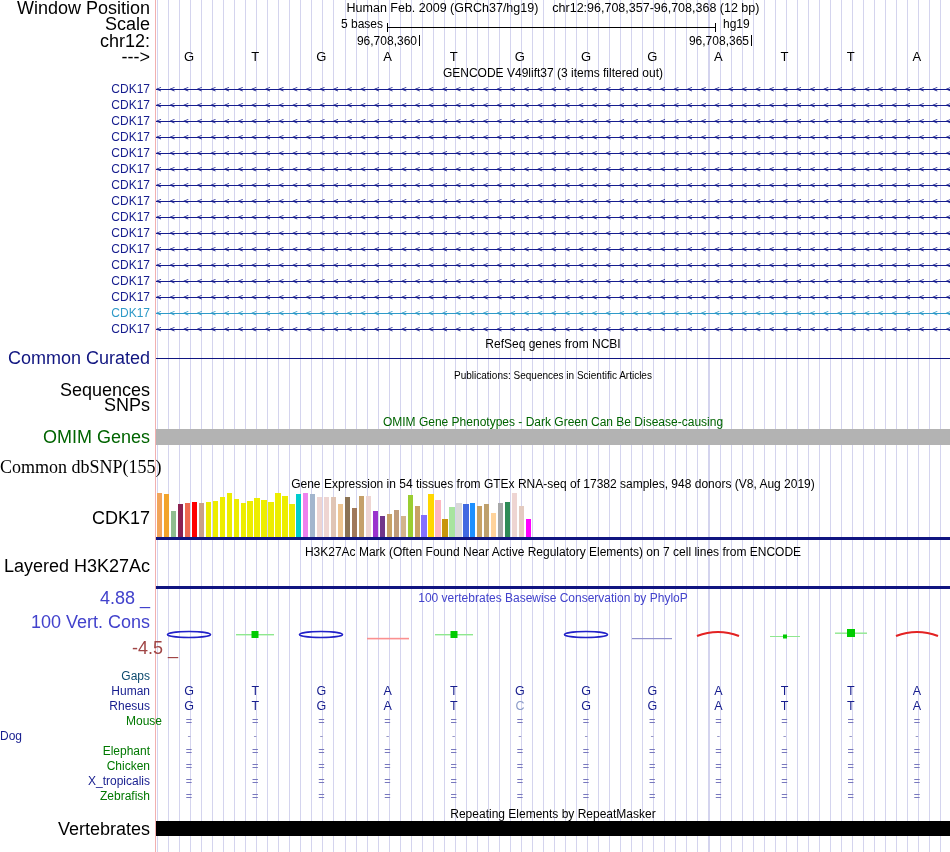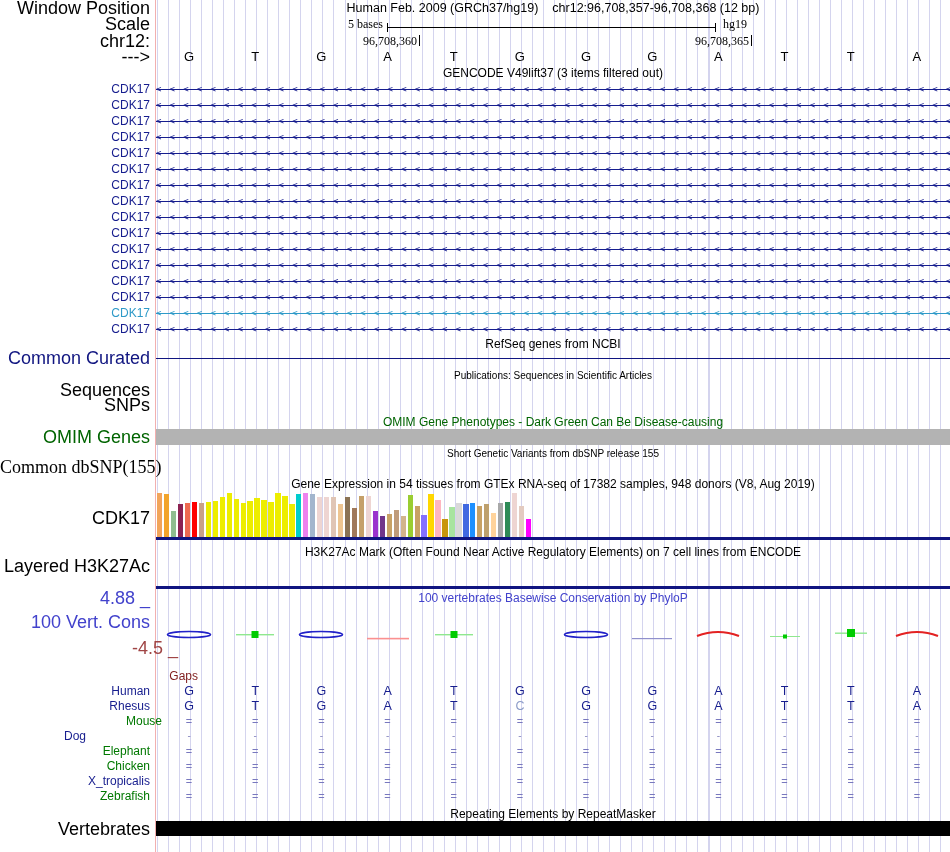--- a/index.html
+++ b/index.html
@@ -1,20 +1,20 @@
 <!DOCTYPE html>
 <html style="--grid: #d4d4ee; --boundary: #f2b0b0; --navy: #101580; --green: #006400; --blueTitle: #4242cc; --orange: #ed9b33; --neg: #a04545; --omimbar: #b3b3b3; --black: #000000;"><head>
 <meta charset="utf-8">
 <style>
   html,body{margin:0;padding:0;background:#fff;}
   #canvas{
     position:relative;width:950px;height:852px;background:#fff;overflow:hidden;
     font-family:"Liberation Sans",sans-serif;color:#000;
   }
-  .abs{position:absolute;font-family:Liberation Serif, serif;}
+  .abs{position:absolute;}
   .grid-layer{
     position:absolute;left:157px;top:0;width:793px;height:852px;
     background:repeating-linear-gradient(to right, var(--grid) 0px, var(--grid) 1px, transparent 1px, transparent 11.03px);
   }
   .left-boundary{position:absolute;left:155px;top:0;width:1px;height:852px;background:var(--boundary);}
   .label{
     position:absolute;left:0;width:150px;text-align:right;
     font-size:18px;line-height:14px;white-space:nowrap;
   }
   .title{
@@ -67,21 +67,20 @@
   <div class="hline" style="top:358px;height:1px;background:var(--navy);"></div>
 
   <div class="title small" style="top:369px;">Publications: Sequences in Scientific Articles</div>
   <div class="label" style="top:383px;">Sequences</div>
   <div class="label" style="top:398px;">SNPs</div>
 
   <div class="title green" style="top:415px;">OMIM Gene Phenotypes - Dark Green Can Be Disease-causing</div>
   <div class="label green" style="top:430px;">OMIM Genes</div>
   <div class="hline" style="top:429px;height:16px;background:var(--omimbar);"></div>
 
-  <div class="title small" style="top:447px;">Short Genetic Variants from dbSNP release 155</div>
   <div class="label" style="top:460px;font-family:Liberation Serif, serif;">Common dbSNP(155)</div>
 
   <div class="title" style="top:477px;">Gene Expression in 54 tissues from GTEx RNA-seq of 17382 samples, 948 donors (V8, Aug 2019)</div>
   <div class="label" style="top:511px;">CDK17</div>
   <div id="gtex-bars"></div>
   <div class="hline" style="top:537px;height:3px;background:var(--navy);"></div>
 
   <div class="title" style="top:545px;">H3K27Ac Mark (Often Found Near Active Regulatory Elements) on 7 cell lines from ENCODE</div>
   <div class="label" style="top:559px;">Layered H3K27Ac</div>
   <div class="hline" style="top:586px;height:3px;background:var(--navy);"></div>
@@ -226,21 +225,21 @@
         <rect x="0" y="3" width="30" height="1" fill="#8fe88f"></rect>
         <rect x="13" y="1.5" width="4" height="4" fill="#00cc00"></rect>
       </svg></div>
     <div style="position: absolute; left: 834.75px; top: 624px; width: 32px; height: 10px;"><svg width="32" height="10">
         <rect x="0" y="4.5" width="32" height="1.4" fill="#8fe88f"></rect>
         <rect x="12" y="1" width="8" height="8" fill="#00cc00"></rect>
       </svg></div>
     <div style="position: absolute; left: 893.917px; top: 623.5px; width: 46px; height: 11px;"><svg width="46" height="11">
         <path d="M2,9 Q23,1 44,9" fill="none" stroke="#e32222" stroke-width="2.2"></path>
       </svg></div>
-    <div style="position: absolute; left: 0px; top: 669px; width: 150px; text-align: right; font-size: 12px; line-height: 14px; color: #7f1d1d; padding-left: 48px;">Gaps</div>
+    <div style="position: absolute; left: 0px; top: 669px; width: 150px; text-align: right; font-size: 12px; line-height: 14px; color: #0c4a6e;">Gaps</div>
     <div style="position: absolute; left: 0px; top: 684px; width: 150px; text-align: right; font-size: 12px; line-height: 14px; color: rgb(22, 29, 142);">Human</div>
     <div style="position: absolute; left: 178.083px; top: 684px; width: 22px; text-align: center; font-size: 12.5px; line-height: 14px; color: rgb(22, 29, 142);">G</div>
     <div style="position: absolute; left: 244.25px; top: 684px; width: 22px; text-align: center; font-size: 12.5px; line-height: 14px; color: rgb(22, 29, 142);">T</div>
     <div style="position: absolute; left: 310.417px; top: 684px; width: 22px; text-align: center; font-size: 12.5px; line-height: 14px; color: rgb(22, 29, 142);">G</div>
     <div style="position: absolute; left: 376.583px; top: 684px; width: 22px; text-align: center; font-size: 12.5px; line-height: 14px; color: rgb(22, 29, 142);">A</div>
     <div style="position: absolute; left: 442.75px; top: 684px; width: 22px; text-align: center; font-size: 12.5px; line-height: 14px; color: rgb(22, 29, 142);">T</div>
     <div style="position: absolute; left: 508.917px; top: 684px; width: 22px; text-align: center; font-size: 12.5px; line-height: 14px; color: rgb(22, 29, 142);">G</div>
     <div style="position: absolute; left: 575.083px; top: 684px; width: 22px; text-align: center; font-size: 12.5px; line-height: 14px; color: rgb(22, 29, 142);">G</div>
     <div style="position: absolute; left: 641.25px; top: 684px; width: 22px; text-align: center; font-size: 12.5px; line-height: 14px; color: rgb(22, 29, 142);">G</div>
     <div style="position: absolute; left: 707.417px; top: 684px; width: 22px; text-align: center; font-size: 12.5px; line-height: 14px; color: rgb(22, 29, 142);">A</div>
@@ -266,21 +265,21 @@
     <div style="position: absolute; left: 310.417px; top: 714px; width: 22px; text-align: center; font-size: 11px; line-height: 14px; color: rgb(120, 120, 190);">=</div>
     <div style="position: absolute; left: 376.583px; top: 714px; width: 22px; text-align: center; font-size: 11px; line-height: 14px; color: rgb(120, 120, 190);">=</div>
     <div style="position: absolute; left: 442.75px; top: 714px; width: 22px; text-align: center; font-size: 11px; line-height: 14px; color: rgb(120, 120, 190);">=</div>
     <div style="position: absolute; left: 508.917px; top: 714px; width: 22px; text-align: center; font-size: 11px; line-height: 14px; color: rgb(120, 120, 190);">=</div>
     <div style="position: absolute; left: 575.083px; top: 714px; width: 22px; text-align: center; font-size: 11px; line-height: 14px; color: rgb(120, 120, 190);">=</div>
     <div style="position: absolute; left: 641.25px; top: 714px; width: 22px; text-align: center; font-size: 11px; line-height: 14px; color: rgb(120, 120, 190);">=</div>
     <div style="position: absolute; left: 707.417px; top: 714px; width: 22px; text-align: center; font-size: 11px; line-height: 14px; color: rgb(120, 120, 190);">=</div>
     <div style="position: absolute; left: 773.583px; top: 714px; width: 22px; text-align: center; font-size: 11px; line-height: 14px; color: rgb(120, 120, 190);">=</div>
     <div style="position: absolute; left: 839.75px; top: 714px; width: 22px; text-align: center; font-size: 11px; line-height: 14px; color: rgb(120, 120, 190);">=</div>
     <div style="position: absolute; left: 905.917px; top: 714px; width: 22px; text-align: center; font-size: 11px; line-height: 14px; color: rgb(120, 120, 190);">=</div>
-    <div style="position: absolute; left: 0px; top: 729px; width: 150px; text-align: center; font-size: 12px; line-height: 14px; color: rgb(22, 29, 142);">Dog</div>
+    <div style="position: absolute; left: 0px; top: 729px; width: 150px; text-align: left; font-size: 12px; line-height: 14px; color: rgb(22, 29, 142);">Dog</div>
     <div style="position: absolute; left: 178.083px; top: 729px; width: 22px; text-align: center; font-size: 10px; line-height: 14px; color: rgb(138, 138, 192);">-</div>
     <div style="position: absolute; left: 244.25px; top: 729px; width: 22px; text-align: center; font-size: 10px; line-height: 14px; color: rgb(138, 138, 192);">-</div>
     <div style="position: absolute; left: 310.417px; top: 729px; width: 22px; text-align: center; font-size: 10px; line-height: 14px; color: rgb(138, 138, 192);">-</div>
     <div style="position: absolute; left: 376.583px; top: 729px; width: 22px; text-align: center; font-size: 10px; line-height: 14px; color: rgb(138, 138, 192);">-</div>
     <div style="position: absolute; left: 442.75px; top: 729px; width: 22px; text-align: center; font-size: 10px; line-height: 14px; color: rgb(138, 138, 192);">-</div>
     <div style="position: absolute; left: 508.917px; top: 729px; width: 22px; text-align: center; font-size: 10px; line-height: 14px; color: rgb(138, 138, 192);">-</div>
     <div style="position: absolute; left: 575.083px; top: 729px; width: 22px; text-align: center; font-size: 10px; line-height: 14px; color: rgb(138, 138, 192);">-</div>
     <div style="position: absolute; left: 641.25px; top: 729px; width: 22px; text-align: center; font-size: 10px; line-height: 14px; color: rgb(138, 138, 192);">-</div>
     <div style="position: absolute; left: 707.417px; top: 729px; width: 22px; text-align: center; font-size: 10px; line-height: 14px; color: rgb(138, 138, 192);">-</div>
     <div style="position: absolute; left: 773.583px; top: 729px; width: 22px; text-align: center; font-size: 10px; line-height: 14px; color: rgb(138, 138, 192);">-</div>

